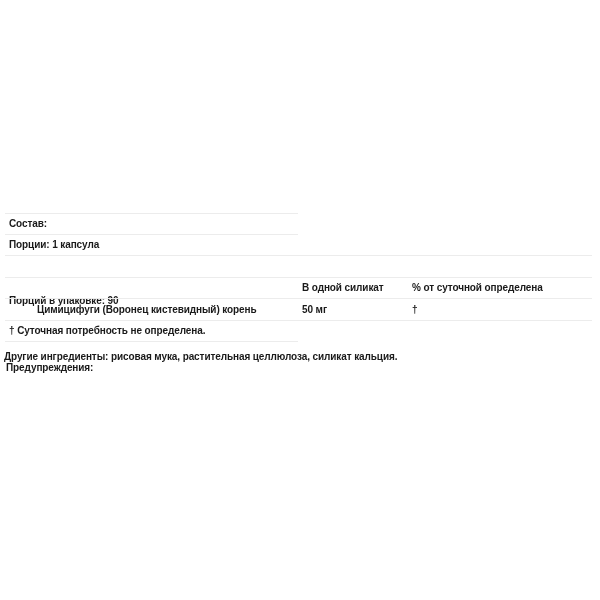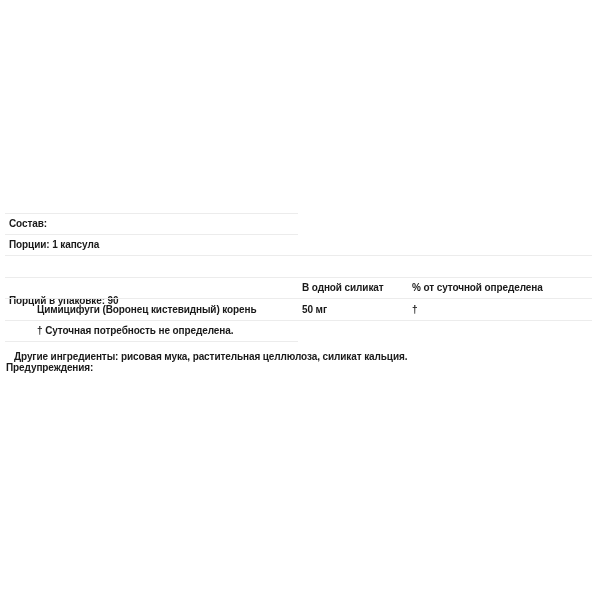--- a/index.html
+++ b/index.html
@@ -23,18 +23,18 @@
   <div class="line long" style="top:277px;"></div>
   <div class="txt" style="left:302px; top:282px;">В одной силикат</div>
   <div class="txt" style="left:412px; top:282px;">% от суточной определена</div>
   <div class="line long" style="top:298px;"></div>
   <div>
     <div class="txt" style="left:9px; top:304px;margin-left:28px;">Цимицифуги (Воронец кистевидный) корень</div>
     <div class="txt" style="left:302px; top:304px;">50 мг</div>
     <div class="txt" style="left:412px; top:304px;">†</div>
   </div>
   <div class="line long" style="top:320px;"></div>
-  <div class="txt" style="left:9px; top:325px;margin-left:28px;">† Суточная потребность не определена.</div>
+  <div class="txt" style="left:9px; top:325px;">† Суточная потребность не определена.</div>
   <div class="line short" style="top:341px;"></div>
 </div>
 
-<div class="txt" style="left:14px; top:351px;">Другие ингредиенты: рисовая мука, растительная целлюлоза, силикат кальция.</div>
+<div class="txt" style="left:4px; top:351px;">Другие ингредиенты: рисовая мука, растительная целлюлоза, силикат кальция.</div>
 <div class="txt" style="left:6px; top:362px;">Предупреждения:</div>
 
 </body></html>

